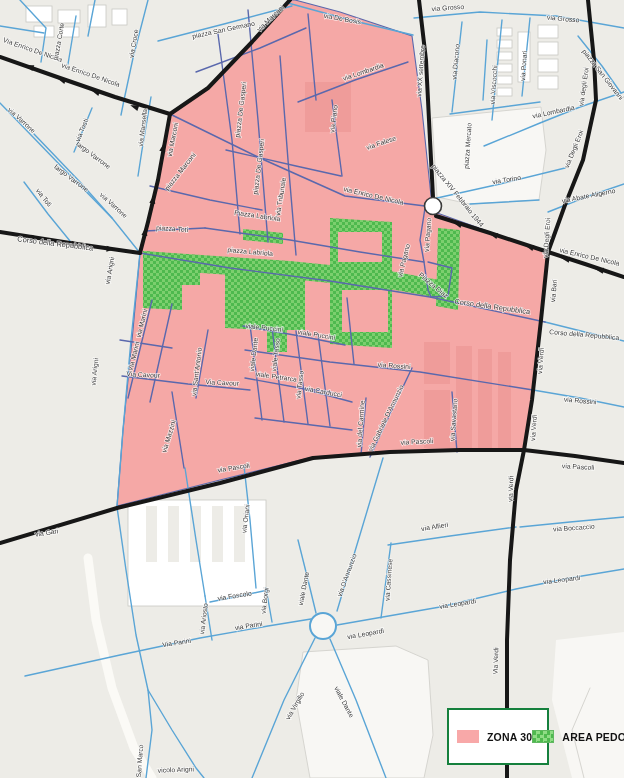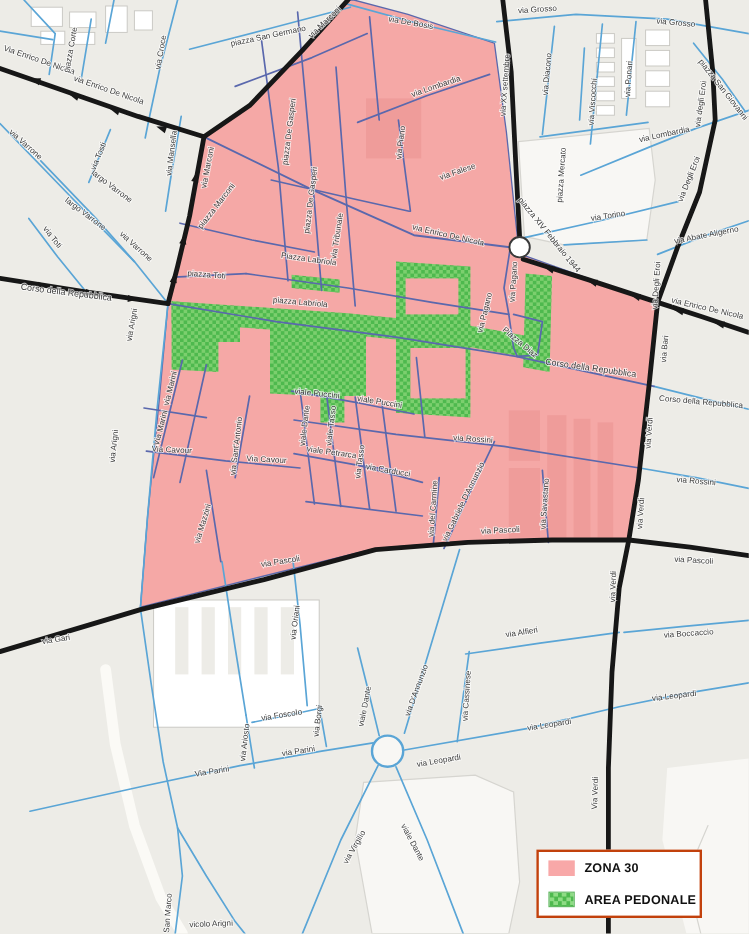--- a/index.html
+++ b/index.html
@@ -1,21 +1,21 @@
 <!DOCTYPE html>
 <html><head>
 <meta charset="utf-8">
 <style>
   html,body{margin:0;padding:0;}
   body{width:624px;height:778px;overflow:hidden;background:#edece7;font-family:"Liberation Sans",sans-serif;position:relative;}
   .map-canvas{position:absolute;left:0;top:0;width:624px;height:778px;}
   svg{display:block;}
   .lbl{font-family:"Liberation Sans",sans-serif;font-size:6.8px;fill:#3c3c3c;text-anchor:middle;paint-order:stroke;stroke:rgba(255,255,255,.72);stroke-width:1.5px;}
   .lbl.big{font-size:7.4px;}
-  .legend{position:absolute;left:447px;top:708px;width:138px;height:57px;box-sizing:border-box;background:#ffffff;border:2px solid #c2410c;padding:7px 8px;display:flex;flex-direction:column;justify-content:space-between;}
+  .legend{position:absolute;left:447px;top:708px;width:102px;height:57px;box-sizing:border-box;background:#ffffff;border:2px solid #15803d;padding:7px 8px;display:flex;flex-direction:row;justify-content:space-between;}
   .legend-row{display:flex;align-items:center;gap:8px;}
   .swatch{width:22px;height:13px;flex:0 0 auto;}
   .swatch.pink{background:#f8a8a8;}
   .swatch.green-checker{background:repeating-conic-gradient(#8fdc85 0% 25%, #4eb94e 0% 50%) 0 0/7px 7px;border:1px solid #62b862;box-sizing:border-box;}
   .legend-label{font-size:10.5px;font-weight:bold;color:#111;letter-spacing:.2px;white-space:nowrap;}
 </style>
 </head>
 <body>
 
 <div class="map-canvas">

